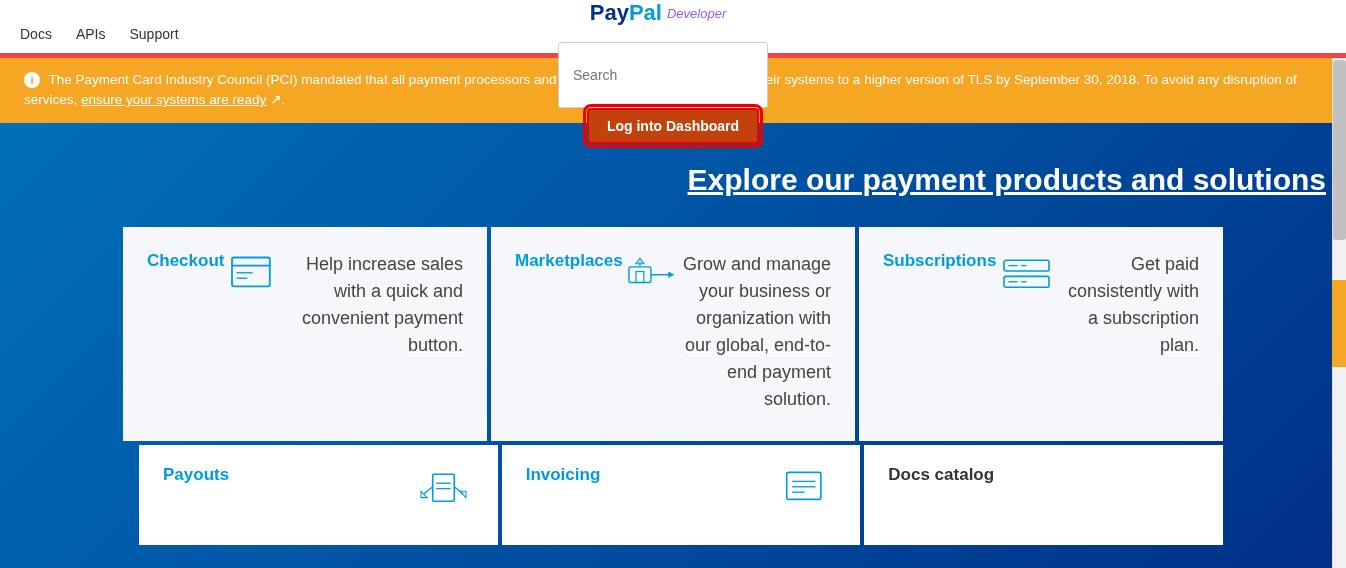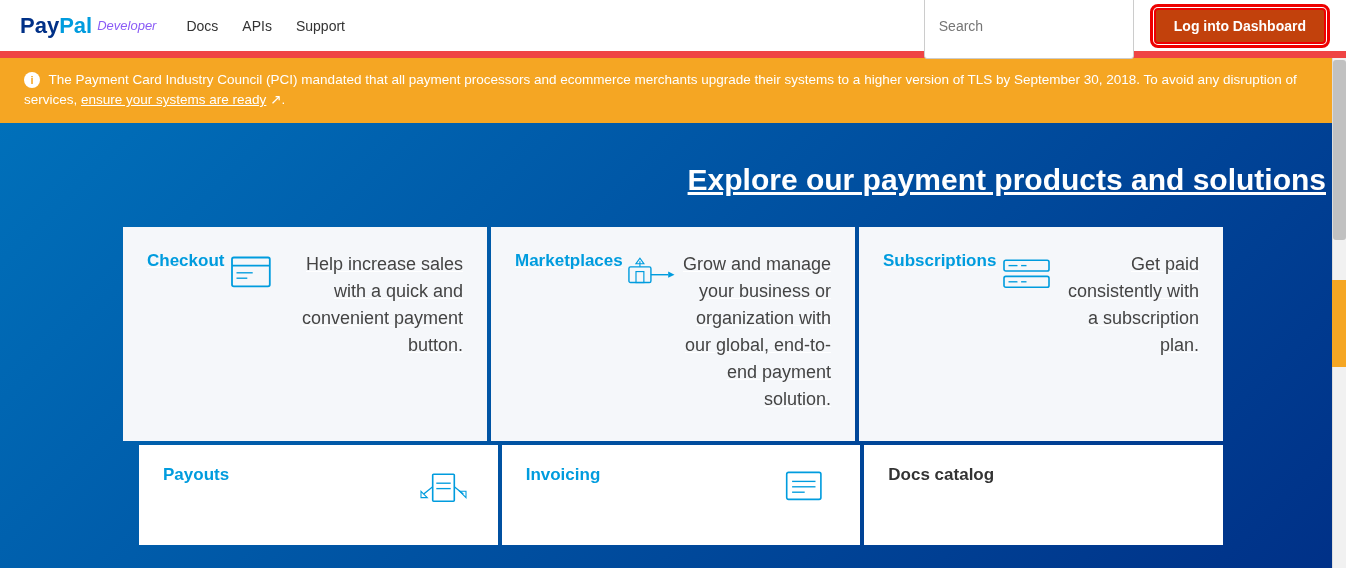--- a/index.html
+++ b/index.html
@@ -5,23 +5,24 @@
     * { margin: 0; padding: 0; box-sizing: border-box; }
     body { font-family: Arial, Helvetica, sans-serif; width: 1346px; overflow-x: hidden; }
 
     
     .navbar {
       display: flex;
       align-items: center;
       background: #fff;
       height: 58px;
       padding: 0 20px;
-      border-bottom: 7px solid #ef4444;
+      border-bottom: 5px solid #ef4444;
       position: relative;
       z-index: 10;
+      flex-direction: column;
     }
     .navbar-logo {
       display: flex;
       align-items: center;
       margin-right: 30px;
     }
     .logo-paypal {
       font-size: 22px;
       font-weight: bold;
       color: #003087;

